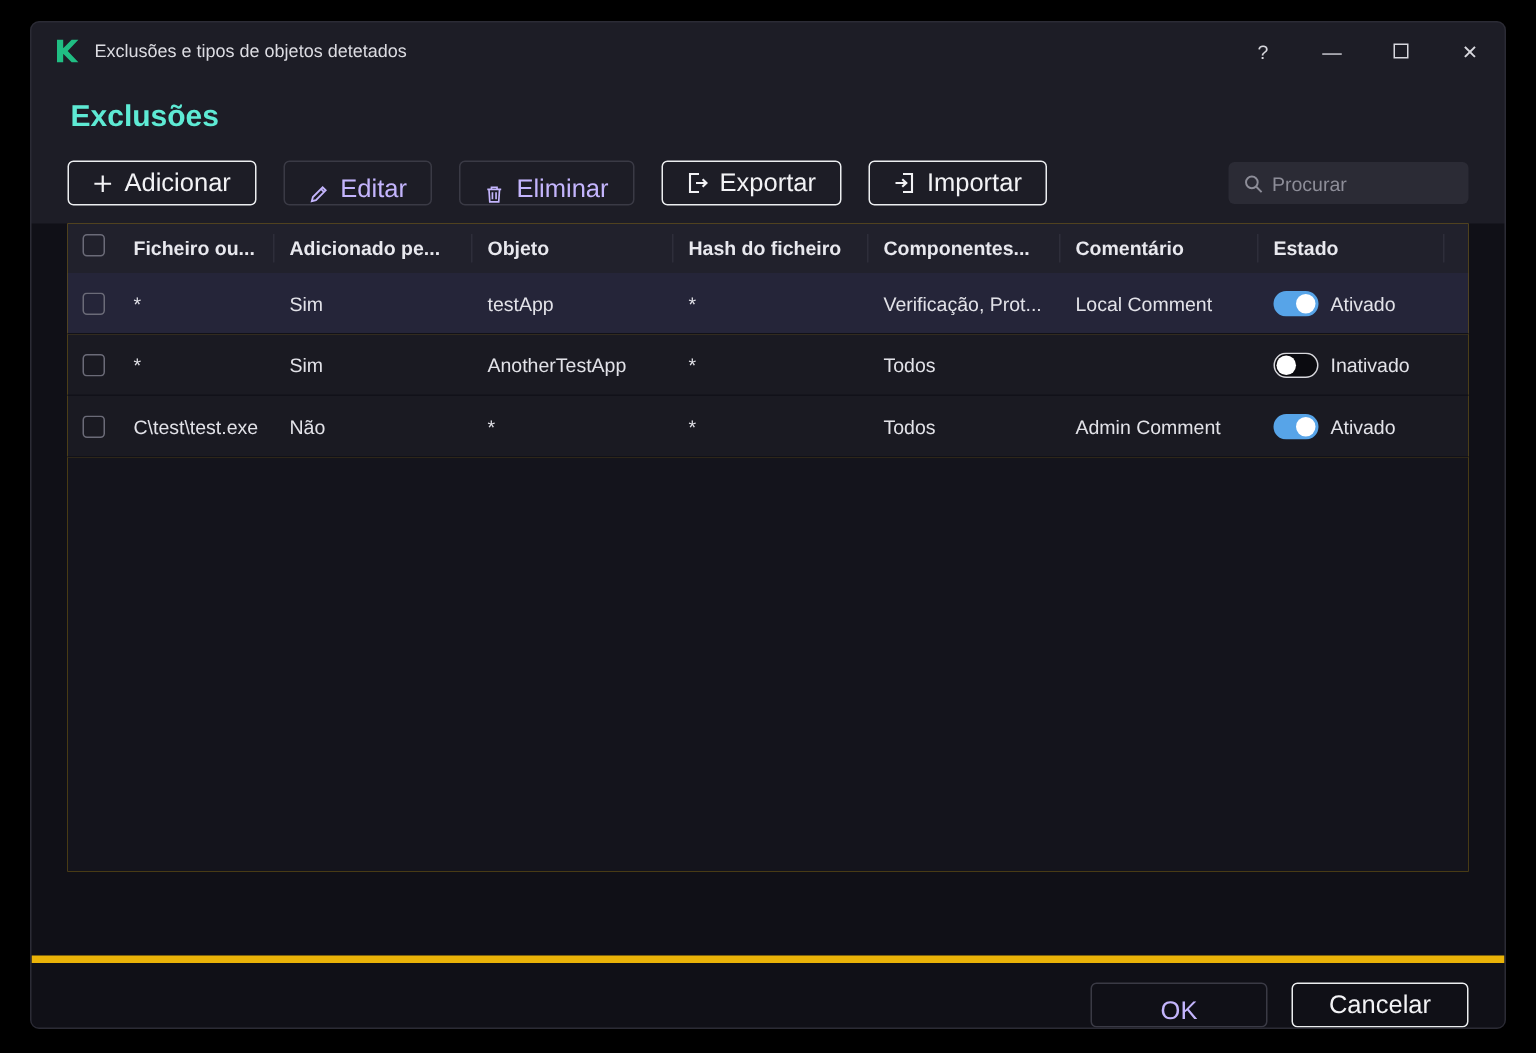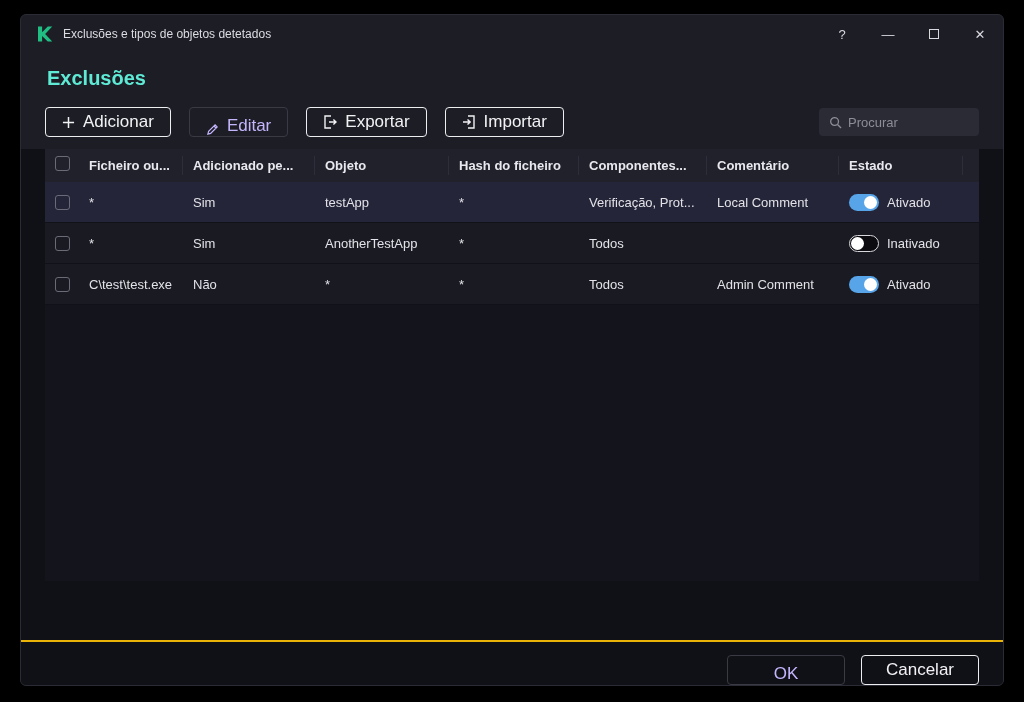--- a/index.html
+++ b/index.html
@@ -56,21 +56,21 @@
   
   .statecell { display:flex; align-items:center; gap:8px; }
   .toggle { position:relative; width:30px; height:17px; border-radius:10px; flex:none; }
   .toggle .knob { position:absolute; top:2px; width:13px; height:13px; border-radius:50%; background:#fff; }
   .toggle.on { background:#57a4e8; }
   .toggle.on .knob { right:2px; }
   .toggle.off { background:#0b0b10; border:1px solid #d7d7dc; }
   .toggle.off .knob { left:1px; top:1px; }
 
   
-  .footer { margin-top:auto; border-top:2px solid #eab308; padding:13px 24px 0 24px;
+  .footer { margin-top:auto; border-top:5px solid #eab308; padding:13px 24px 0 24px;
             display:flex; justify-content:flex-end; gap:16px; }
   .btn.wide { min-width:118px; justify-content:center; }
 </style>
 </head>
 <body>
 
 <div class="stage">
   <div class="window">
 
     <div class="titlebar">
@@ -96,20 +96,26 @@
               <path d="M7 1 V13 M1 7 H13"></path>
             </svg>
           <span>Adicionar</span>
         </button>
         <button class="btn disabled">
           <svg width="13" height="13" viewBox="0 0 14 14" stroke="currentColor" stroke-width="1.3" fill="none">
               <path d="M2 12 L2.8 9 L9.8 2 L12 4.2 L5 11.2 Z M8.6 3.2 L10.8 5.4"></path>
             </svg>
           <span>Editar</span>
         </button>
+        <button class="btn disabled">
+          <svg width="13" height="13" viewBox="0 0 14 14" stroke="currentColor" stroke-width="1.2" fill="none">
+              <path d="M2 3.5 H12 M5 3.5 V2 H9 V3.5 M3.2 3.5 L3.8 12.5 H10.2 L10.8 3.5 M5.7 5.5 V10.5 M8.3 5.5 V10.5"></path>
+            </svg>
+          <span>Eliminar</span>
+        </button>
         <button class="btn">
           <svg width="14" height="14" viewBox="0 0 14 14" stroke="currentColor" stroke-width="1.4" fill="none">
               <path d="M8 1 H2 V13 H8 M6 7 H13 M10.4 4.5 L13 7 L10.4 9.5"></path>
             </svg>
           <span>Exportar</span>
         </button>
         <button class="btn">
           <svg width="14" height="14" viewBox="0 0 14 14" stroke="currentColor" stroke-width="1.4" fill="none">
               <path d="M6 1 H12 V13 H6 M1 7 H8 M5.5 4.5 L8.2 7 L5.5 9.5"></path>
             </svg>

